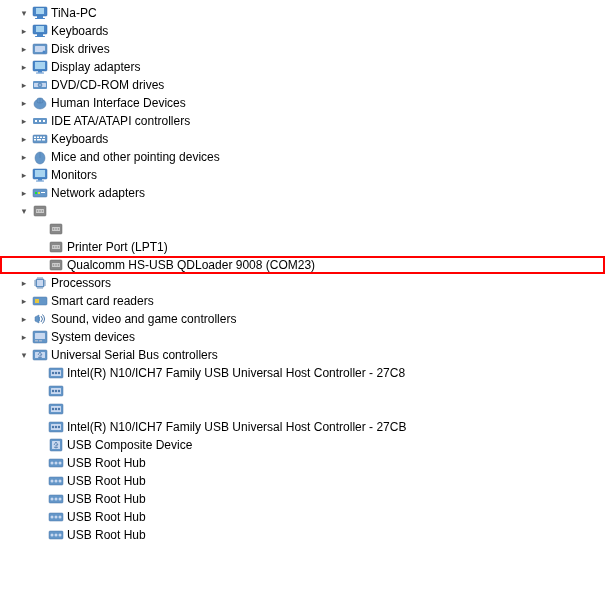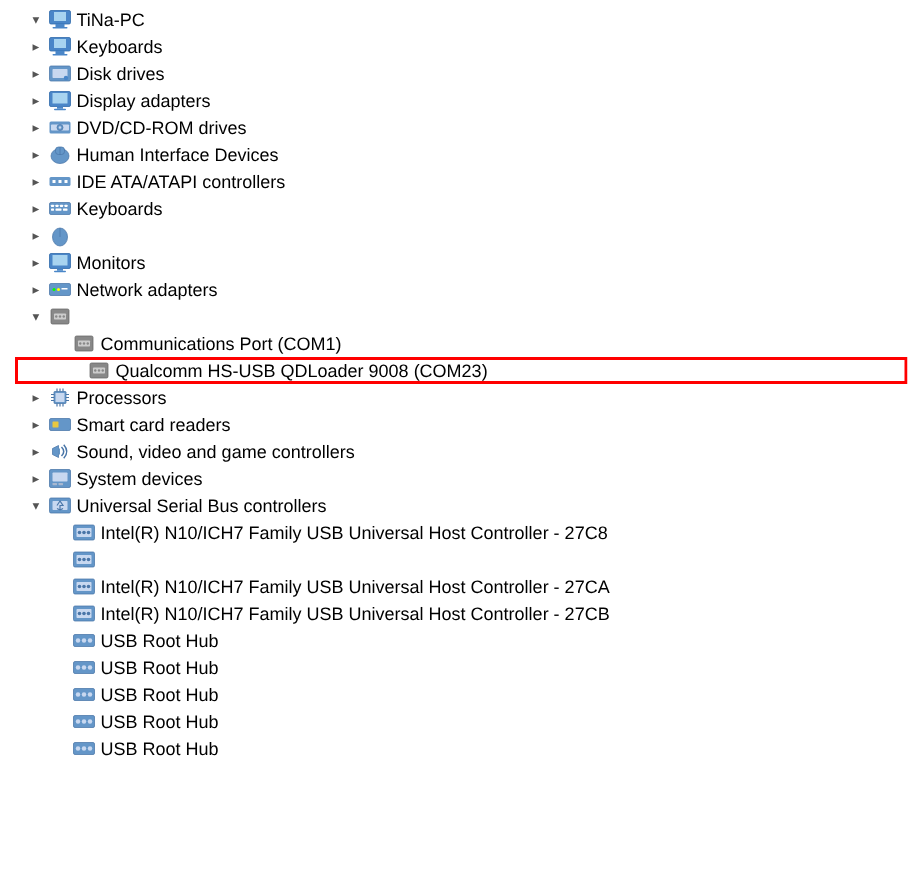--- a/index.html
+++ b/index.html
@@ -21,21 +21,20 @@
       align-items: center;
       height: 18px;
       padding-left: 0;
       white-space: nowrap;
       cursor: default;
       user-select: none;
     }
     .tree-item.highlighted {
       outline: 2px solid red;
       outline-offset: -2px;
-      margin-left: 10px;
     }
     .indent {
       display: inline-block;
       width: 16px;
       flex-shrink: 0;
     }
     .expand-icon {
       display: inline-flex;
       align-items: center;
       justify-content: center;
@@ -181,20 +180,21 @@
       </div>
       <div class="tree-item">
         <span class="indent"></span>
         <span class="expand-icon">▸</span>
         <span class="item-icon">
           <svg class="svg-icon" viewBox="0 0 16 16">
             <ellipse cx="8" cy="9" rx="5" ry="6" fill="#6496c8" stroke="#4a76a8" stroke-width="0.5"></ellipse>
             <line x1="8" y1="3" x2="8" y2="9" stroke="#4a76a8" stroke-width="0.5"></line>
           </svg>
         </span>
+        <span class="item-label">Mice and other pointing devices</span>
       </div>
       <div class="tree-item">
         <span class="indent"></span>
         <span class="expand-icon">▸</span>
         <span class="item-icon">
           <svg class="svg-icon" viewBox="0 0 16 16">
             <rect x="1" y="2" width="14" height="10" rx="1" fill="#4a86c8" stroke="#2a66a8" stroke-width="0.5"></rect>
             <rect x="3" y="3" width="10" height="7" fill="#a8d4f0"></rect>
             <rect x="6" y="12" width="4" height="1.5" fill="#4a86c8"></rect>
             <rect x="4" y="13.5" width="8" height="1" rx="0.5" fill="#4a86c8"></rect>
@@ -234,21 +234,35 @@
         <span class="expand-icon empty"></span>
         <span class="item-icon">
           <svg class="svg-icon" viewBox="0 0 16 16">
             <rect x="2" y="3" width="12" height="10" rx="1" fill="#888" stroke="#666" stroke-width="0.5"></rect>
             <rect x="4" y="6" width="8" height="4" rx="0.5" fill="#ccc"></rect>
             <circle cx="5.5" cy="8" r="0.8" fill="#888"></circle>
             <circle cx="8" cy="8" r="0.8" fill="#888"></circle>
             <circle cx="10.5" cy="8" r="0.8" fill="#888"></circle>
           </svg>
         </span>
-        <span class="item-label">Communications Port (COM1)</span>
+      </div>
+      <div class="tree-item">
+        <span class="indent"></span>
+        <span class="indent"></span>
+        <span class="expand-icon empty"></span>
+        <span class="item-icon">
+          <svg class="svg-icon" viewBox="0 0 16 16">
+            <rect x="2" y="3" width="12" height="10" rx="1" fill="#888" stroke="#666" stroke-width="0.5"></rect>
+            <rect x="4" y="6" width="8" height="4" rx="0.5" fill="#ccc"></rect>
+            <circle cx="5.5" cy="8" r="0.8" fill="#888"></circle>
+            <circle cx="8" cy="8" r="0.8" fill="#888"></circle>
+            <circle cx="10.5" cy="8" r="0.8" fill="#888"></circle>
+          </svg>
+        </span>
+        <span class="item-label">Printer Port (LPT1)</span>
       </div>
       <div class="tree-item highlighted" style="outline: red solid 2px; outline-offset: -2px;">
         <span class="indent"></span>
         <span class="indent"></span>
         <span class="expand-icon empty"></span>
         <span class="item-icon">
           <svg class="svg-icon" viewBox="0 0 16 16">
             <rect x="2" y="3" width="12" height="10" rx="1" fill="#888" stroke="#666" stroke-width="0.5"></rect>
             <rect x="4" y="6" width="8" height="4" rx="0.5" fill="#ccc"></rect>
             <circle cx="5.5" cy="8" r="0.8" fill="#888"></circle>
@@ -365,21 +379,20 @@
         <span class="expand-icon empty"></span>
         <span class="item-icon">
           <svg class="svg-icon" viewBox="0 0 16 16">
             <rect x="1" y="3" width="14" height="10" rx="1" fill="#6496c8" stroke="#4a76a8" stroke-width="0.5"></rect>
             <rect x="3" y="5" width="10" height="6" rx="0.5" fill="#c8d8f0"></rect>
             <circle cx="5" cy="8" r="1.2" fill="#4a76a8"></circle>
             <circle cx="8" cy="8" r="1.2" fill="#4a76a8"></circle>
             <circle cx="11" cy="8" r="1.2" fill="#4a76a8"></circle>
           </svg>
         </span>
-        <span class="item-label">Intel(R) N10/ICH7 Family USB Universal Host Controller - 27CA</span>
       </div>
       <div class="tree-item">
         <span class="indent"></span>
         <span class="indent"></span>
         <span class="expand-icon empty"></span>
         <span class="item-icon">
           <svg class="svg-icon" viewBox="0 0 16 16">
             <rect x="1" y="3" width="14" height="10" rx="1" fill="#6496c8" stroke="#4a76a8" stroke-width="0.5"></rect>
             <rect x="3" y="5" width="10" height="6" rx="0.5" fill="#c8d8f0"></rect>
             <circle cx="5" cy="8" r="1.2" fill="#4a76a8"></circle>
@@ -388,20 +401,33 @@
           </svg>
         </span>
         <span class="item-label">Intel(R) N10/ICH7 Family USB Universal Host Controller - 27CB</span>
       </div>
       <div class="tree-item">
         <span class="indent"></span>
         <span class="indent"></span>
         <span class="expand-icon empty"></span>
         <span class="item-icon">
           <svg class="svg-icon" viewBox="0 0 16 16">
+            <rect x="2" y="2" width="12" height="12" rx="1" fill="#6496c8" stroke="#4a76a8" stroke-width="0.5"></rect>
+            <rect x="4" y="4" width="8" height="8" rx="0.5" fill="#c8d8f0"></rect>
+            <path d="M 6,8 L 8,5 L 10,8 L 8,8 L 8,11 M 6,10 L 8,11 M 10,10 L 8,11" stroke="#4a76a8" stroke-width="0.8" fill="none"></path>
+          </svg>
+        </span>
+        <span class="item-label">USB Composite Device</span>
+      </div>
+      <div class="tree-item">
+        <span class="indent"></span>
+        <span class="indent"></span>
+        <span class="expand-icon empty"></span>
+        <span class="item-icon">
+          <svg class="svg-icon" viewBox="0 0 16 16">
             <rect x="1" y="4" width="14" height="8" rx="1" fill="#6496c8" stroke="#4a76a8" stroke-width="0.5"></rect>
             <circle cx="4" cy="8" r="1.5" fill="#c8d8f0"></circle>
             <circle cx="8" cy="8" r="1.5" fill="#c8d8f0"></circle>
             <circle cx="12" cy="8" r="1.5" fill="#c8d8f0"></circle>
           </svg>
         </span>
         <span class="item-label">USB Root Hub</span>
       </div>
       <div class="tree-item">
         <span class="indent"></span>

